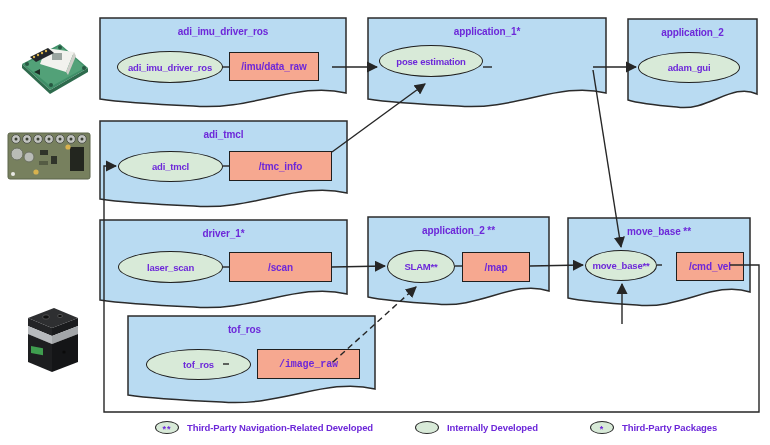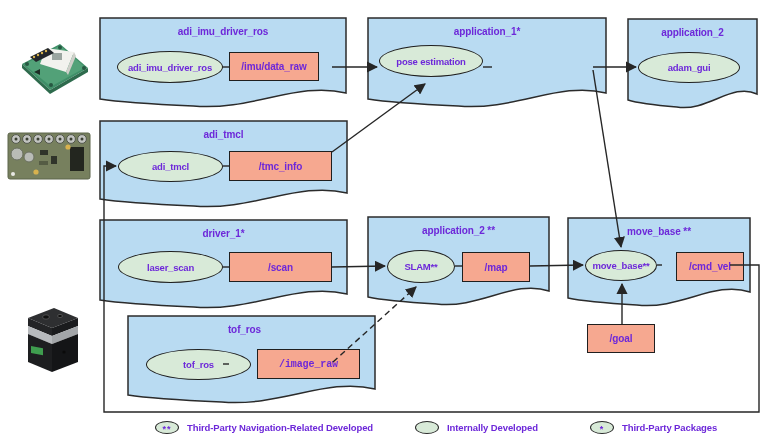--- a/index.html
+++ b/index.html
@@ -172,21 +172,20 @@
 
   <div class="pkg" style="left:99px;top:315px;width:235px;height:89px;margin-left:28px;">
     <svg class="doc" width="249" height="91" viewBox="0 0 249 91">
         <path d="M1,1 H248 V74 C 199.20000000000002,62 154.38,92 94.62,87 C 49.800000000000004,85 19.92,83 1,80 Z"></path>
       </svg>
     <div class="pkg-title">tof_ros</div>
     <div class="node" style="left:19px;top:34px;width:105px;height:31px;">tof_ros</div>
     <div class="topic" style="left:130px;top:34px;width:103px;height:30px;font-family:Liberation Mono, monospace;">/image_raw</div>
   </div>
 
-  <div class="topic" style="left:587px;top:324px;width:68px;height:29px;z-index:2;">/goal</div>
 
   <svg class="overlay" width="770" height="445" viewBox="0 0 770 445">
     <defs>
       <marker id="arr" viewBox="0 0 10 10" refX="9" refY="5" markerWidth="8" markerHeight="8" orient="auto-start-reverse">
         <path d="M0,0 L10,5 L0,10 z" fill="#262626"></path>
       </marker>
     </defs>
     <g stroke="#262626" stroke-width="1.4" fill="none">
       <line x1="222" y1="67" x2="229" y2="67"></line>
       <line x1="332" y1="67" x2="377" y2="67" marker-end="url(#arr)"></line>

